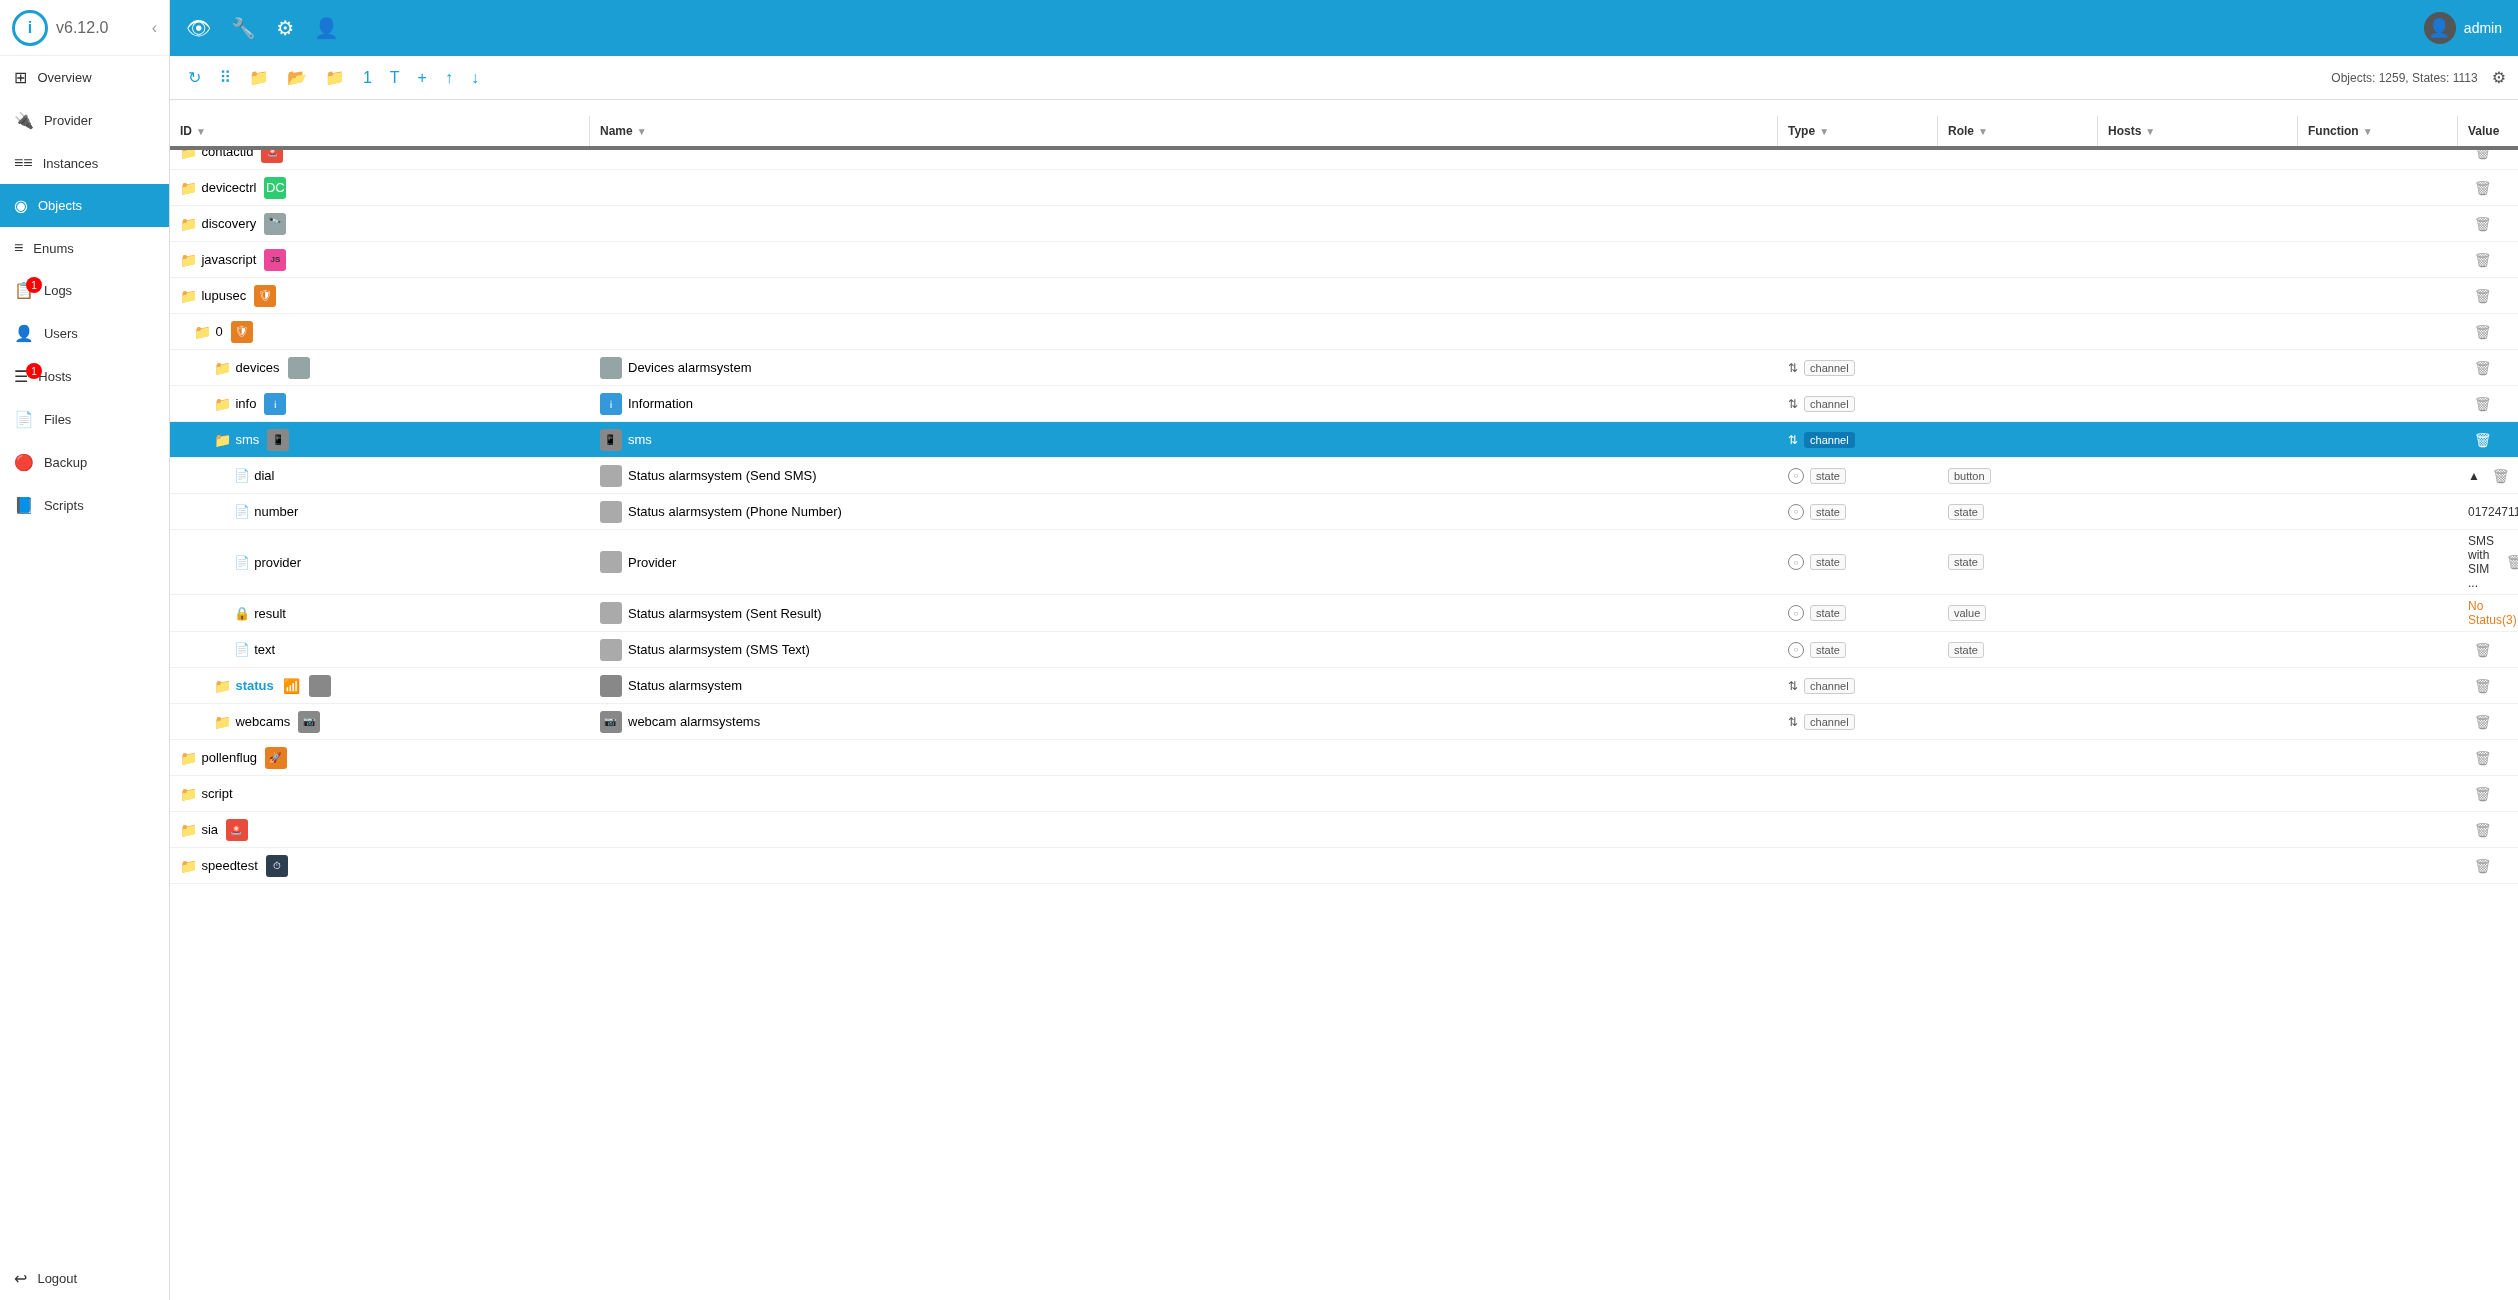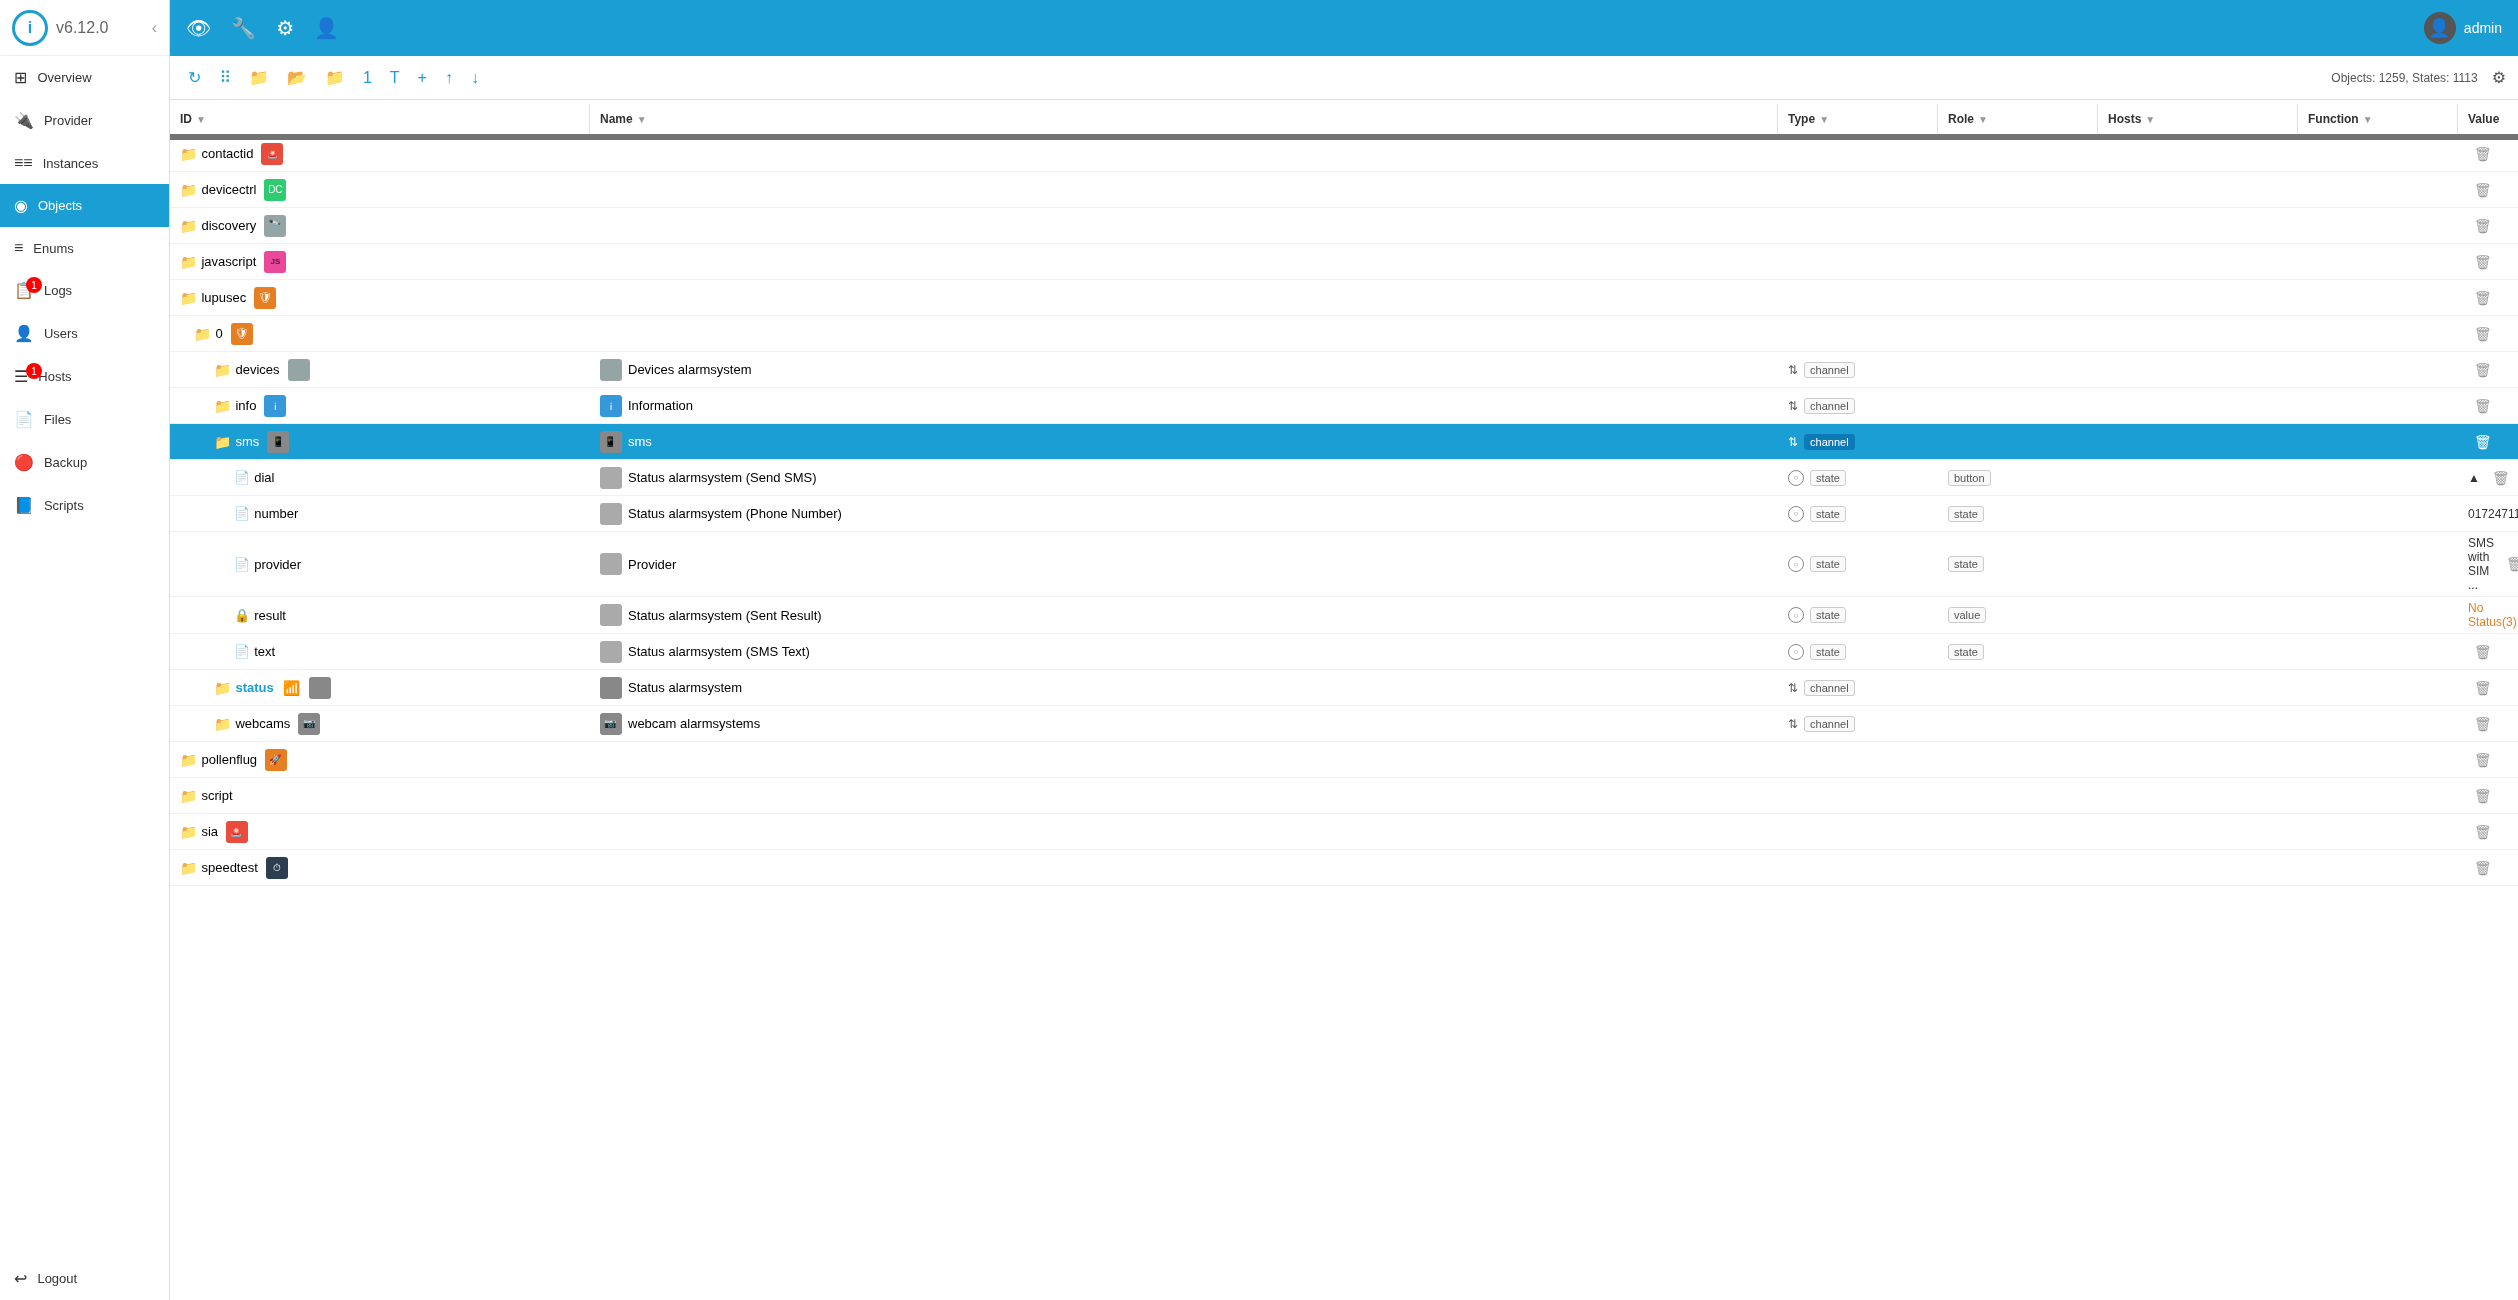--- a/index.html
+++ b/index.html
@@ -98,22 +98,22 @@
     
     #content {
       flex: 1;
       overflow-y: auto;
       background: #fff;
     }
     .table-header {
       display: grid;
       grid-template-columns: 420px 1fr 160px 160px 200px 160px 60px;
       background: #fff;
-      border-bottom: 6px solid #737373;
-      position: sticky; top: 4px; z-index: 10;
+      border-bottom: 4px solid #737373;
+      position: sticky; top: 16px; z-index: 10;
     }
     .col-header {
       padding: 8px 10px;
       font-size: 12px; color: #333; font-weight: 600;
       display: flex; align-items: center; gap: 4px;
       border-right: 1px solid #e0e0e0;
       cursor: pointer;
     }
     .col-header:last-child { border-right: none; }
     .col-chevron { font-size: 10px; color: #999; }
@@ -318,21 +318,21 @@
       <div class="cell"></div>
       <div class="cell">
         <button class="delete-btn">🗑</button>
       </div>
     </div>
 
     <div class="table-row">
       <div class="cell indent-0 id-cell">
         <span class="folder-icon">📁</span>
         <span>devicectrl</span>
-        <span class="item-icon green" style="margin-left:4px;color:white;font-size:10px;">DC</span>
+        <span class="item-icon green" style="margin-left:4px;color:white;font-size:13px;">DC</span>
       </div>
       <div class="cell"></div>
       <div class="cell"></div>
       <div class="cell"></div>
       <div class="cell"></div>
       <div class="cell"></div>
       <div class="cell">
         <button class="delete-btn">🗑</button>
       </div>
     </div>

